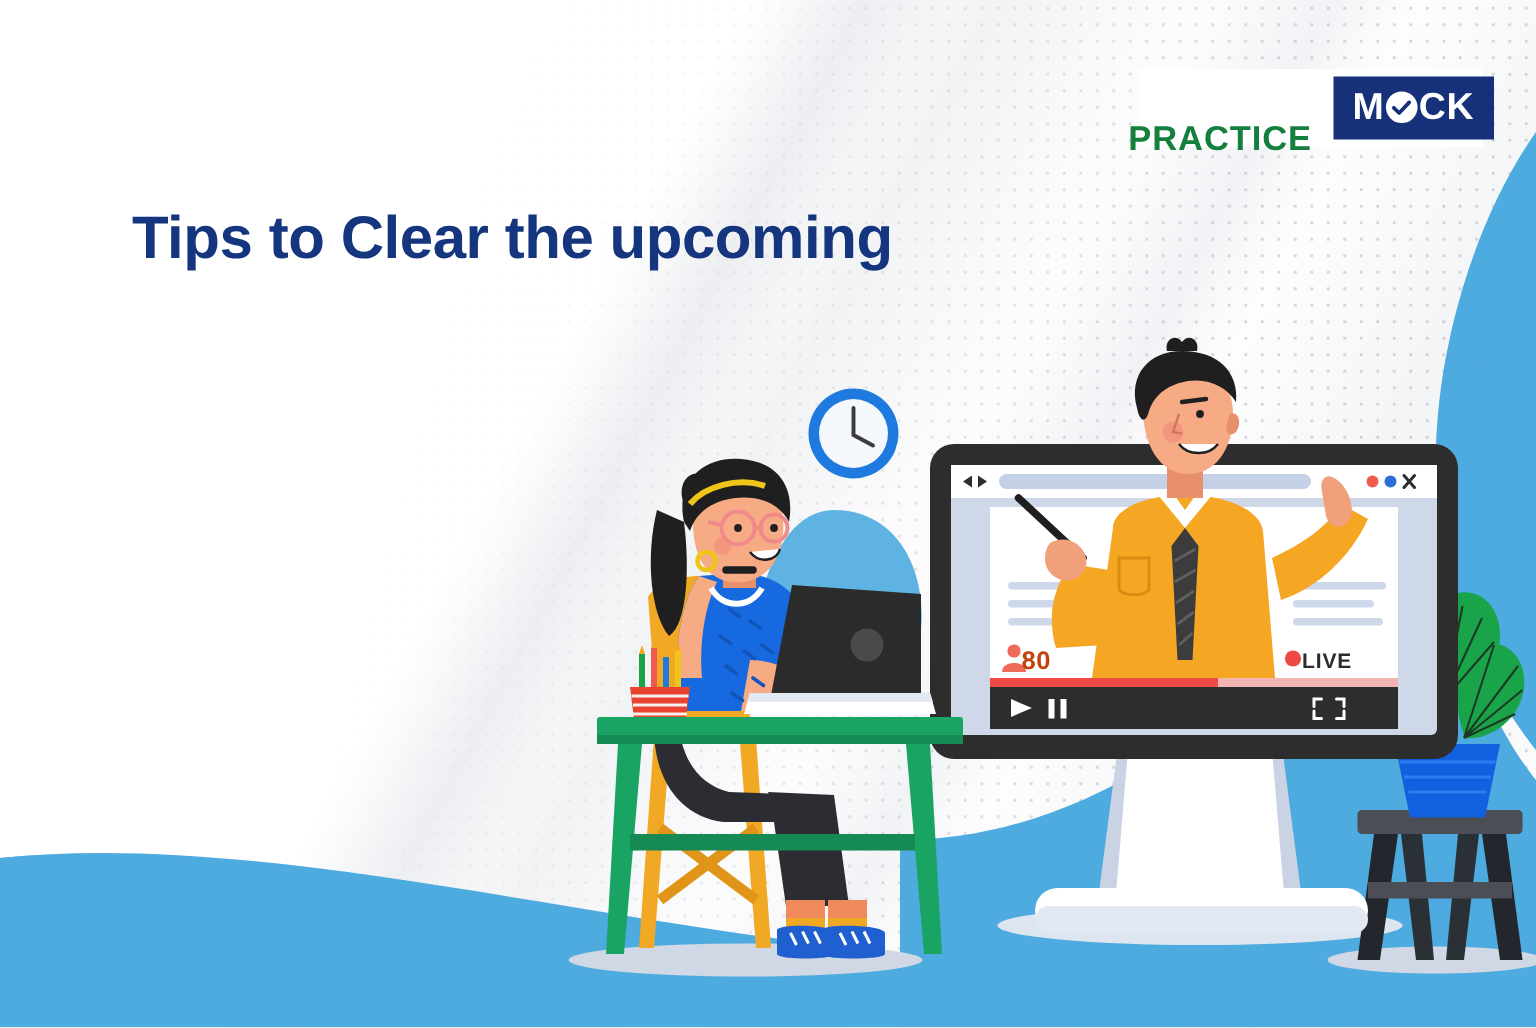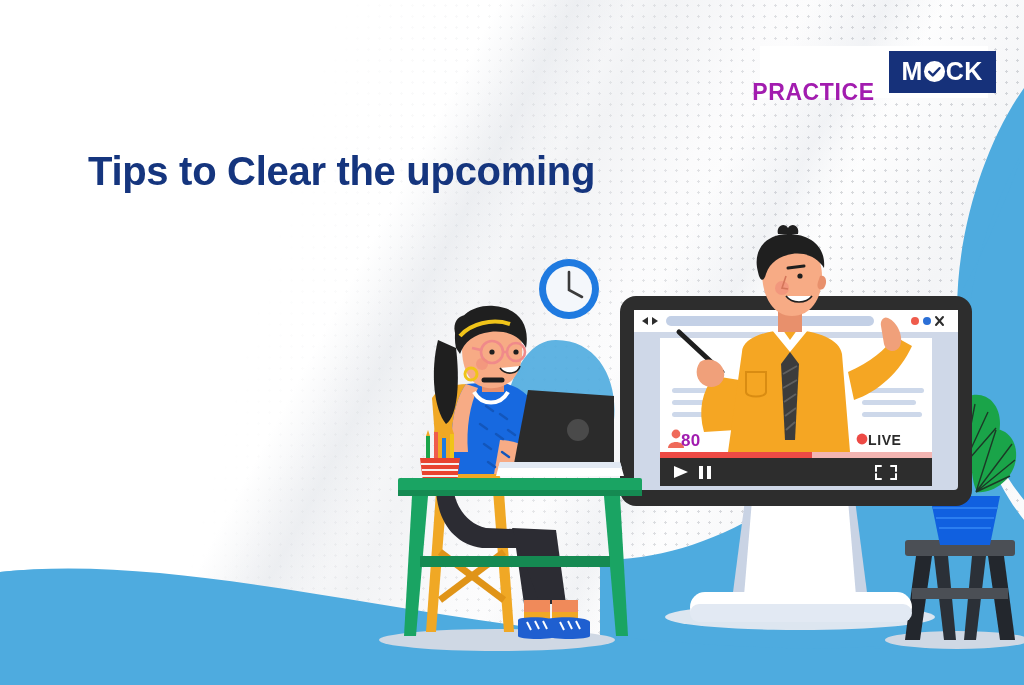--- a/index.html
+++ b/index.html
@@ -40,52 +40,52 @@
   .logo {
     position:absolute; left:760px; top:46px;
     width:228px; height:52px;
     background:#ffffff;
     display:flex; align-items:center; justify-content:center;
     gap:14px;
     padding:0 14px;
   }
   .logo-practice {
     font-size:23px; font-weight:bold; letter-spacing:.6px;
-    color:#a21caf;
+    color:#15803d;
     margin-top:40px;
   }
   .logo-mock-box {
     background:#16317a;
     padding:6px 13px 7px 13px;
     display:flex; align-items:center;
   }
   .logo-mock-text {
     font-size:25px; font-weight:bold; letter-spacing:.4px;
     color:#ffffff; display:flex; align-items:center;
   }
   .logo-o { position:relative; display:inline-block; width:23px; height:23px; }
 
   
-  .headline { position:absolute; left:88px; top:148px; }
+  .headline { position:absolute; left:88px; top:136px; }
   .headline-l1 {
     font-size:40px; font-weight:bold; color:#15357e;
     letter-spacing:-.3px; line-height:1.15;
   }
   .headline-l2 {
     font-size:40px; font-weight:bold; color:#15357e;
     letter-spacing:1.3px; line-height:1.25; margin-top:4px;
   }
 
   
   .illo { position:absolute; inset:0; }
 
   .vplayer-text { position:absolute; }
   .lbl-count {
     left:681px; top:431px;
-    font-size:17px; font-weight:bold; color:#a21caf; letter-spacing:.3px;
+    font-size:17px; font-weight:bold; color:#c2410c; letter-spacing:.3px;
   }
   .lbl-live {
     left:868px; top:432px;
     font-size:14px; font-weight:bold; color:#2b2b2b; letter-spacing:.6px;
   }
 </style>
 </head>
 <body>
 
 <div class="canvas">

